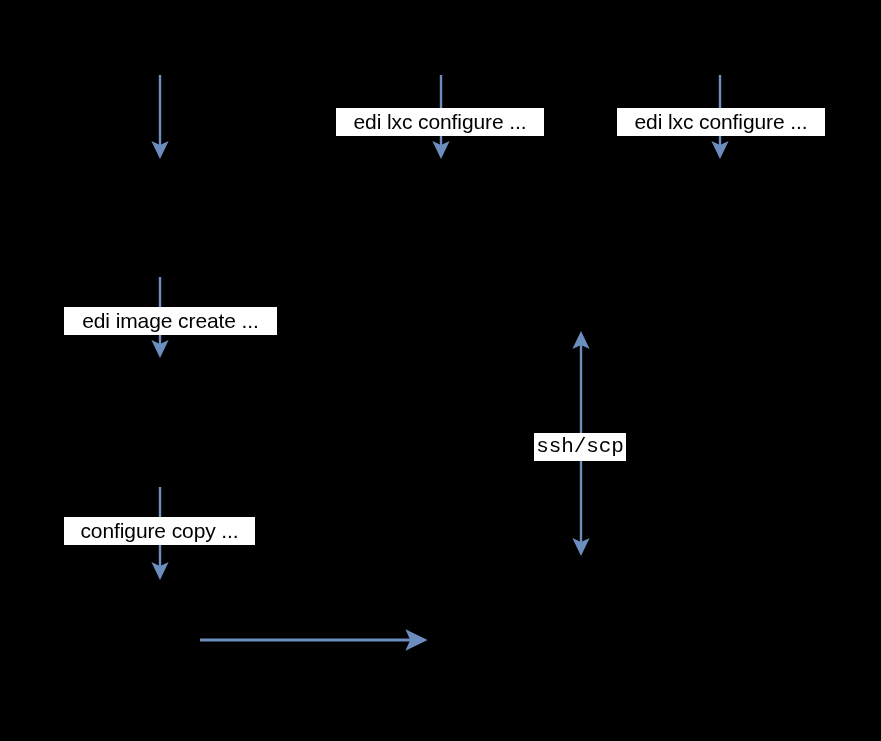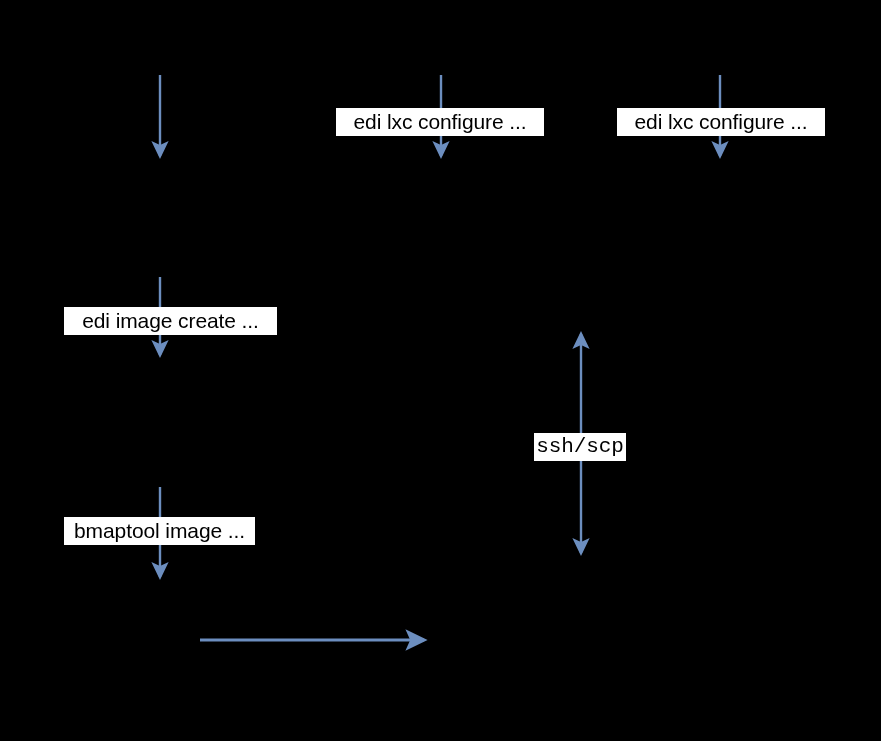--- a/index.html
+++ b/index.html
@@ -70,17 +70,17 @@
 
     <line x1="200" y1="640" x2="424" y2="640" stroke="#6c8ebf" stroke-width="3" marker-end="url(#arrowEnd)"></line>
   </svg>
 
   <div class="edge-label" style="left:336px; top:108px; width:208px;">edi lxc configure ...</div>
 
   <div class="edge-label" style="left:617px; top:108px; width:208px;">edi lxc configure ...</div>
 
   <div class="edge-label" style="left:64px; top:307px; width:213px;">edi image create ...</div>
 
-  <div class="edge-label" style="left:64px; top:517px; width:191px;">bmaptool image ...</div>
+  <div class="edge-label" style="left:64px; top:517px; width:191px;">configure copy ...</div>
 
   <div class="edge-label" style="left:534px; top:433px; width:92px;font-family:Liberation Mono, monospace;">ssh/scp</div>
 
 </div>
 
 </body></html>

